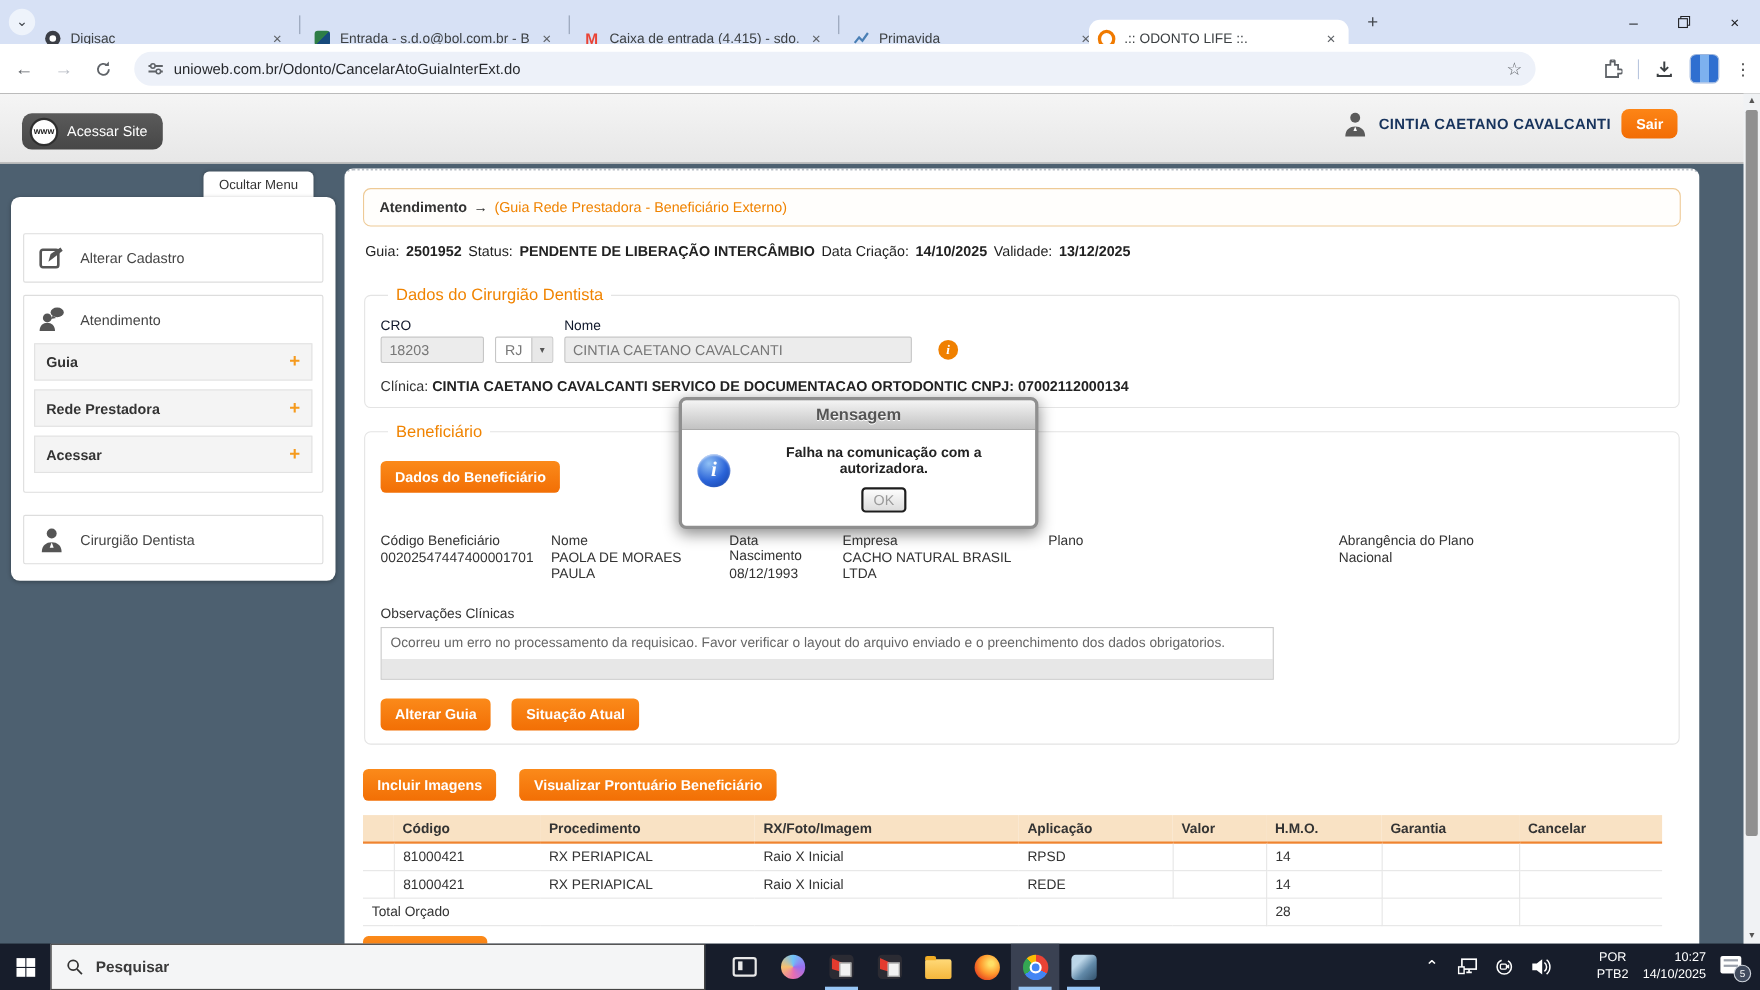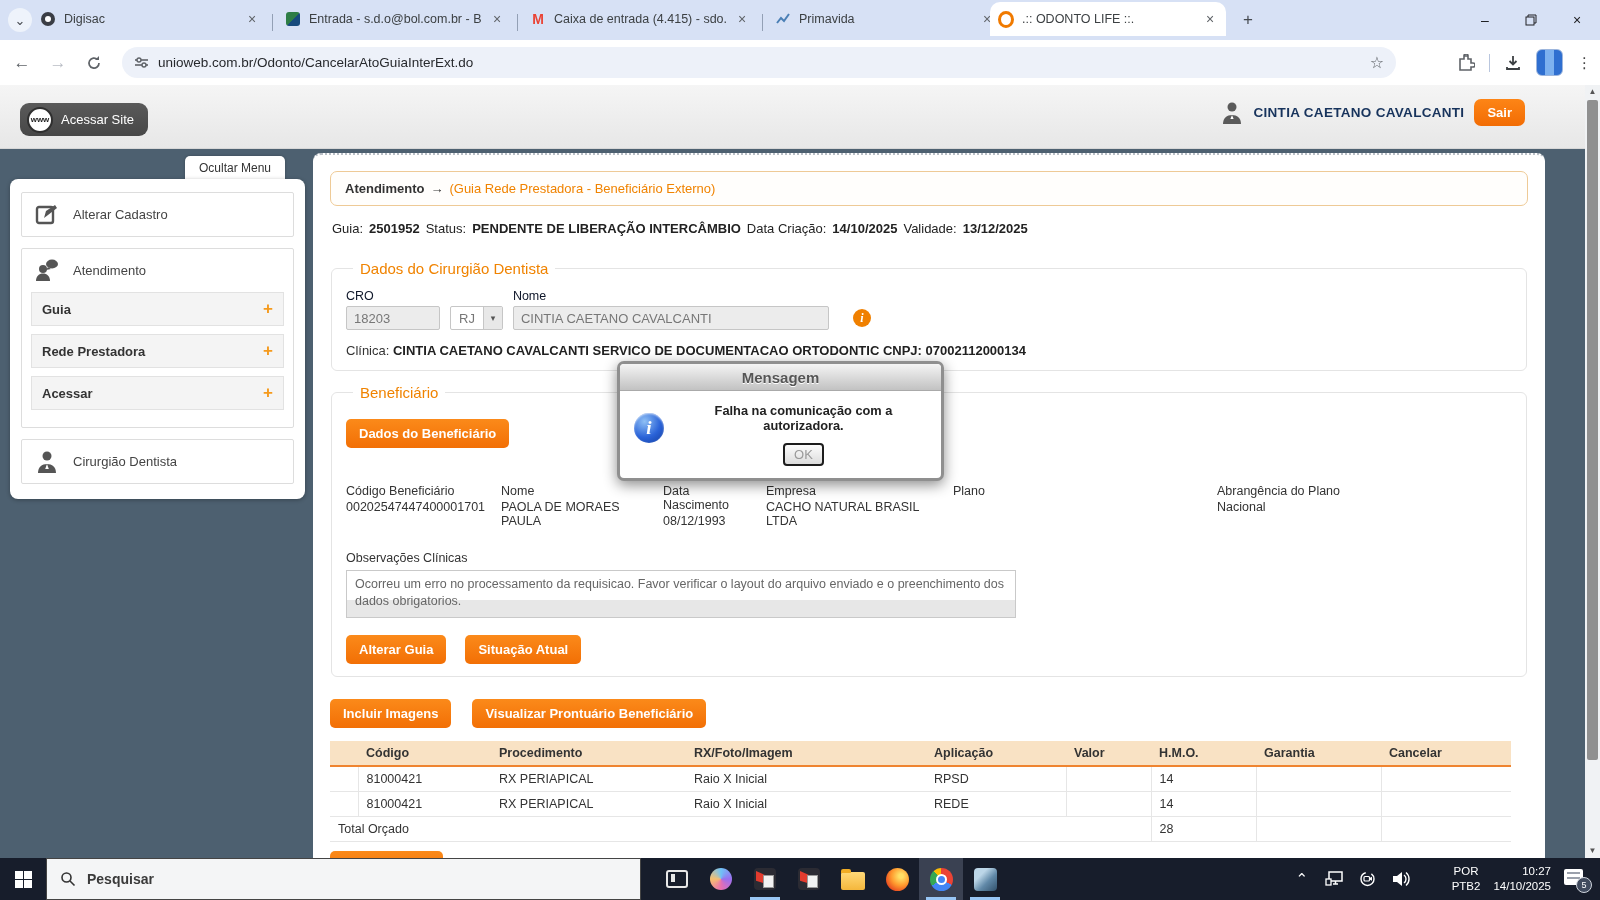--- a/index.html
+++ b/index.html
@@ -3,21 +3,21 @@
 <meta charset="utf-8">
 <style>
   html,body{margin:0;padding:0;background:#000;}
   .screen{position:relative;width:1600px;height:900px;overflow:hidden;
     font-family:"Liberation Sans","DejaVu Sans",sans-serif;color:#333;}
 
   
   .tabstrip{position:absolute;left:0;top:0;width:1600px;height:40px;background:#d7e1f5;}
   .tab-search{position:absolute;left:8px;top:8px;width:24px;height:24px;border-radius:50%;
     background:#eef3fb;color:#45494f;font-size:13px;display:flex;align-items:center;justify-content:center;}
-  .tab{position:absolute;top:2px;height:34px;display:flex;align-items:center;gap:8px;
+  .tab{position:absolute;top:18px;height:34px;display:flex;align-items:center;gap:8px;
     padding:0 8px;width:236px;box-sizing:border-box;font-size:12.5px;color:#3c4043;}
   .tab .title{flex:1;white-space:nowrap;overflow:hidden;text-overflow:clip;}
   .tab .close{color:#5f6368;font-size:14px;width:16px;text-align:center;border-radius:50%;}
   .tab.active{background:#fff;border-radius:10px 10px 0 0;}
   .tab-divider{position:absolute;top:14px;width:1px;height:17px;background:#93a0b5;}
   .fav{width:16px;height:16px;flex:0 0 16px;display:flex;align-items:center;justify-content:center;}
   .fav-digisac{background:#3a3d45;border-radius:50%;width:14px;height:14px;position:relative;}
   .fav-digisac:after{content:"";position:absolute;left:4px;top:4px;width:6px;height:6px;background:#fff;border-radius:50%;}
   .fav-bol{width:14px;height:14px;border-radius:3px;background:linear-gradient(135deg,#2e7d46 50%,#174a7c 50%);}
   .fav-gmail{color:#ea4335;font-weight:bold;font-size:14px;line-height:14px;}
@@ -61,21 +61,21 @@
   .pg-scroll{position:absolute;right:0;top:0;width:15px;height:773px;background:#f0f2f4;z-index:5;}
   .pg-scroll .arr{position:absolute;left:0;width:15px;height:14px;color:#555;font-size:8px;text-align:center;line-height:14px;}
   .pg-scroll .thumb{position:absolute;left:2px;top:15px;width:11px;height:660px;background:#909090;border-radius:2px;}
 
   
   .ocultar{position:absolute;left:185px;top:7px;width:100px;height:24px;background:#fff;border-radius:5px 5px 0 0;
     font-size:12px;color:#333;display:flex;align-items:center;justify-content:center;box-shadow:0 0 3px rgba(0,0,0,.25);}
   .sidebar{position:absolute;left:10px;top:30px;width:295px;background:#fff;border-radius:8px;
     box-shadow:0 1px 4px rgba(0,0,0,.3);padding:13px 11px;box-sizing:border-box;}
   .side-box{border:1px solid #ddd;border-radius:2px;display:flex;align-items:center;gap:13px;
-    height:43px;padding:0 12px;font-size:13px;color:#444;margin-bottom:11px;background:#fff;}
+    height:43px;padding:0 12px;font-size:13px;color:#444;margin-bottom:11px;background:#fff;margin-top:20px;}
   .side-group{border:1px solid #ddd;border-radius:2px;margin-bottom:11px;padding-bottom:9px;}
   .side-group .grp-head{display:flex;align-items:center;gap:13px;height:43px;padding:0 12px;font-size:13px;color:#444;}
   .sub-item{margin:0 9px 8px 9px;height:32px;background:#f4f4f4;border:1px solid #e2e2e2;
     display:flex;align-items:center;justify-content:space-between;padding:0 10px;font-size:13px;font-weight:bold;color:#333;}
   .sub-item .plus{color:#f59a1d;font-size:17px;font-weight:bold;}
   .side-ic{width:26px;height:26px;flex:0 0 26px;display:flex;align-items:center;justify-content:center;}
 
   
   .main-panel{position:absolute;left:313px;top:4px;width:1232px;height:705px;background:#fff;
     border-radius:8px 8px 0 0;border-top:2px dotted #b9bfc6;padding:16px 17px;box-sizing:border-box;overflow:hidden;}
@@ -108,21 +108,21 @@
   .clinica b{color:#222;}
 
   .benef-btn-row{margin:10px 0 0 0;}
   .obtn{display:inline-block;background:linear-gradient(#fb8a1a,#f26f05);color:#fff;font-weight:bold;
     font-size:13px;border:none;border-radius:5px;padding:7px 13px;font-family:inherit;}
   .benef-fields{display:flex;margin-top:36px;font-size:12.5px;color:#333;}
   .bf{padding-right:10px;box-sizing:border-box;}
   .bf .l{margin-bottom:2px;}
   .bf0{width:155px;}.bf1{width:162px;}.bf2{width:103px;}.bf3{width:187px;}.bf4{width:264px;}.bf5{flex:1;}
   .obs-label{margin-top:23px;font-size:12.5px;color:#333;}
-  .obs-box{margin-top:5px;width:670px;height:48px;border:1px solid #c9c9c9;
+  .obs-box{margin-top:5px;width:812px;height:48px;border:1px solid #c9c9c9;
     background:linear-gradient(#ffffff 62%,#e7e7e7 62%);font-size:12.5px;color:#666;
     padding:5px 8px;box-sizing:border-box;line-height:1.35;}
   .act-row{margin-top:17px;display:flex;gap:19px;}
 
   .mid-btn-row{margin-top:22px;display:flex;gap:21px;}
   table.proc{border-collapse:collapse;width:1181px;margin-top:13px;table-layout:fixed;font-size:12.5px;}
   table.proc col.c0{width:28px;}  table.proc col.c1{width:133px;} table.proc col.c2{width:195px;}
   table.proc col.c3{width:240px;} table.proc col.c4{width:140px;} table.proc col.c5{width:85px;}
   table.proc col.c6{width:105px;} table.proc col.c7{width:125px;} table.proc col.c8{width:130px;}
   table.proc th{background:#f9e2c4;text-align:left;font-weight:bold;color:#333;padding:5px 8px;

